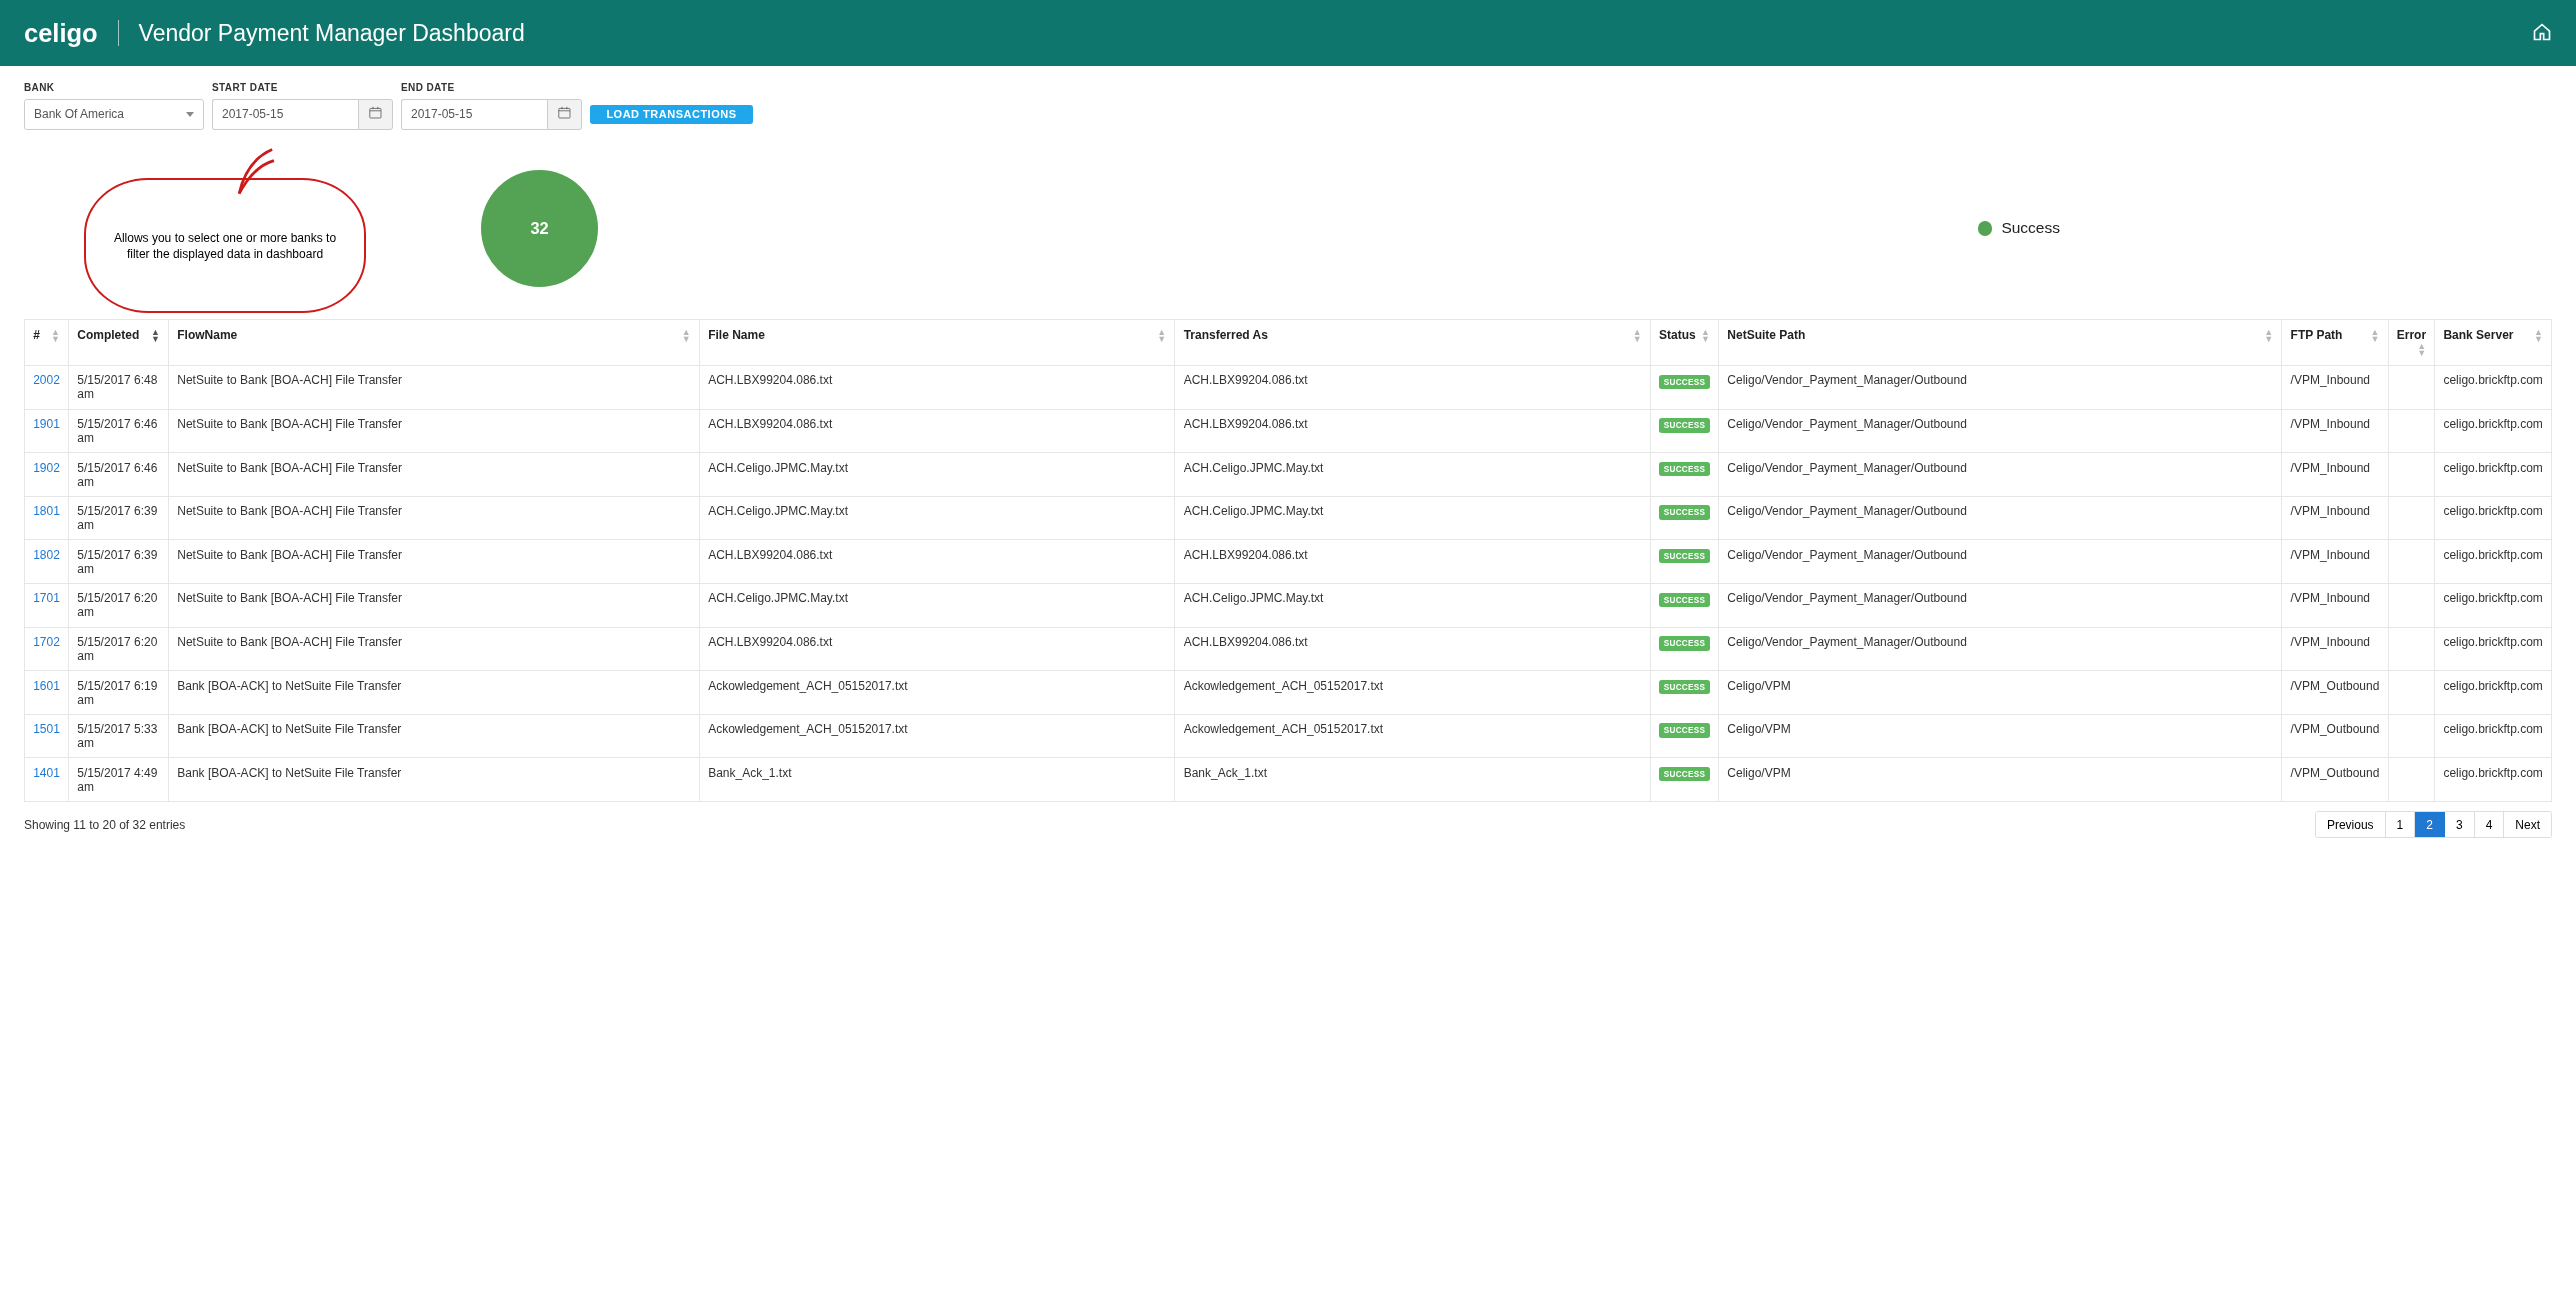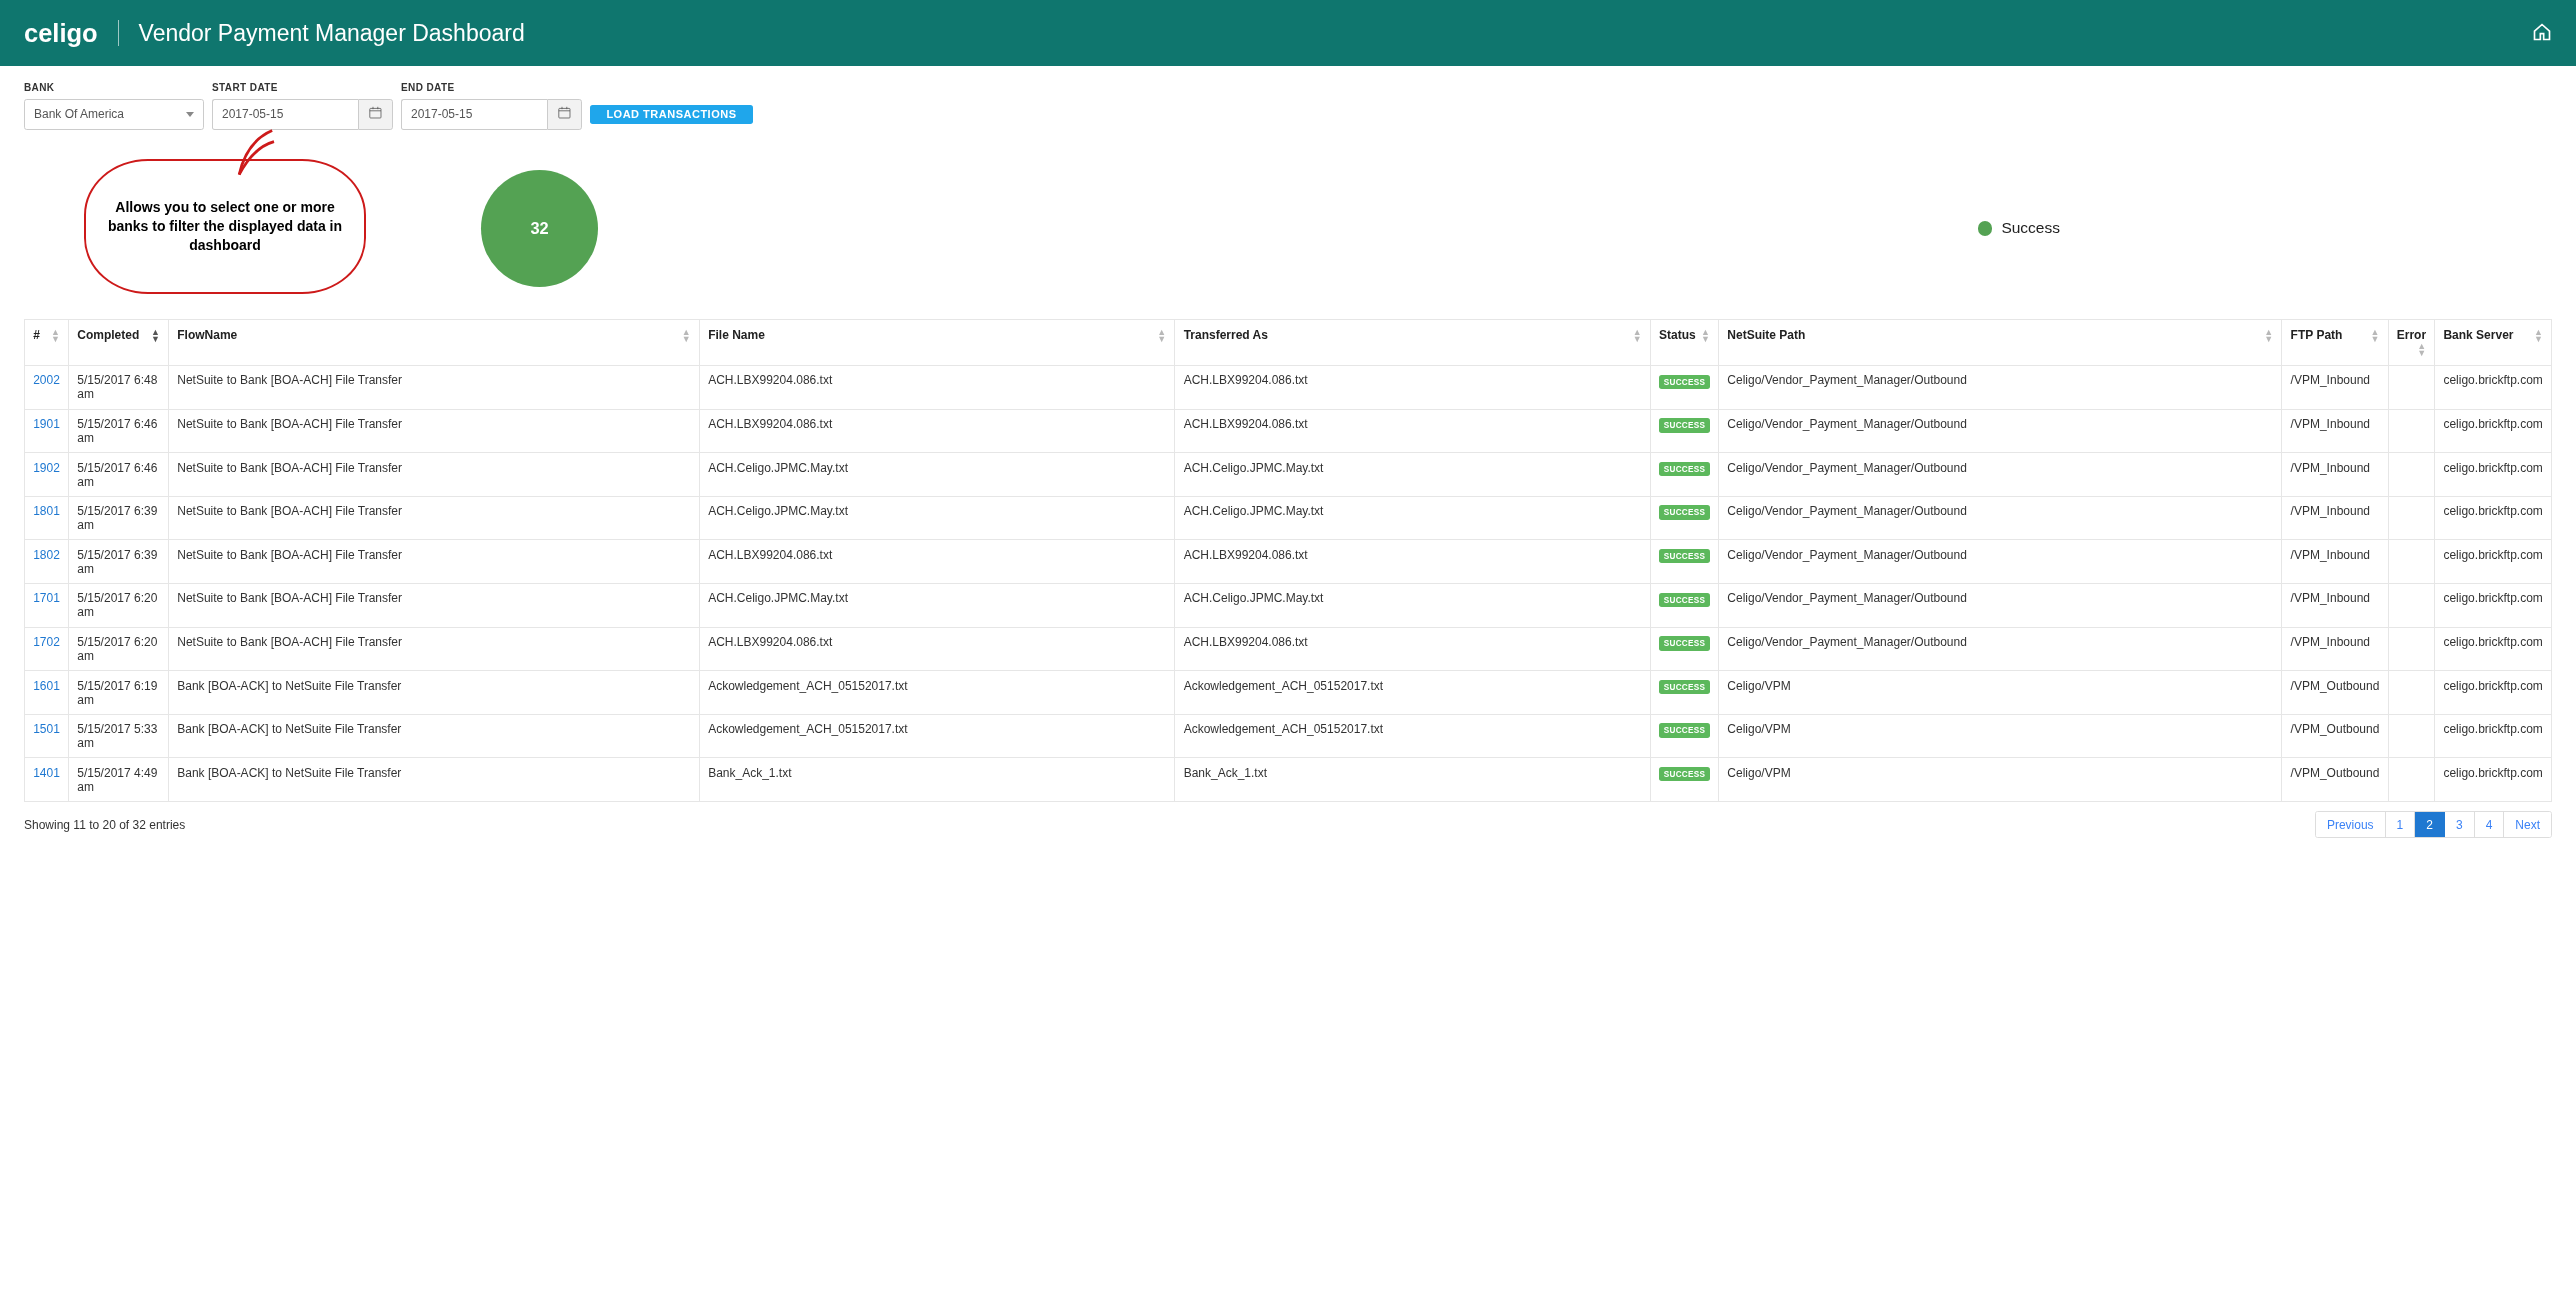--- a/index.html
+++ b/index.html
@@ -50,24 +50,24 @@
   }
   .date-btn svg { width: 12.8px; height: 12.8px; fill: #555; }
   .load-btn {
     height: 19px; padding: 0 16.4px; background: #1fa6eb; color: #fff;
     font-weight: 700; font-size: 11px; letter-spacing: 0.5px; border: none;
     border-radius: 2.7px; cursor: pointer;
   }
   .chart-row { display: flex; align-items: center; margin-top: 16.4px; margin-bottom: 9px; }
   .callout-space { width: 373px; height: 164px; position: relative; }
   .callout {
-    position: absolute; left: 60px; top: 13px; width: 282px; height: 135px;
+    position: absolute; left: 60px; top: 32px; width: 282px; height: 135px;
     border: 2.7px solid #cd1a1a; border-radius: 64px / 56px;
     background: #fff; display: flex; align-items: center; justify-content: center;
-    text-align: center; font-size: 14px; color: #000; padding: 7.3px 18px; line-height: 1.35; font-weight: bold;
+    text-align: center; font-size: 12px; color: #000; padding: 7.3px 18px; line-height: 1.35;
   }
   .callout-tail {
     position: absolute; left: 144px; top: -25.5px; width: 0; height: 0;
   }
   .pie-wrap { margin-left: 84px; }
   .pie {
     width: 117px; height: 117px; border-radius: 50%; background: #54a253;
     display: flex; align-items: center; justify-content: center; color: #fff;
     font-size: 16.4px; font-weight: 600;
   }
@@ -90,21 +90,21 @@
   }
   .sort-icon { float: right; color: #b8b8b8; font-size: 9px; line-height: 1; display: inline-block; margin-left: 3.6px; }
   .sort-icon.active { color: #555; }
   .sort-icon::before { content: "\25B2"; display:block;}
   .sort-icon::after { content: "\25BC"; display:block; margin-top:-1.8px;}
   .link { color: #1f78d1; cursor: pointer; }
   .badge-success { background: #5cb85c; color: #fff; font-size: 8.2px; font-weight: 700; padding: 2.7px 4.6px; border-radius: 2.7px; letter-spacing: 0.3px; }
   .footer-row { display: flex; align-items: center; margin-top: 9px; }
   .pagination { margin-left: auto; display: flex; border: 0.9px solid #ddd; border-radius: 2.7px; overflow: hidden; }
   .pagination .page {
-    padding: 5.5px 11px; font-size: 12px; color: #3b82f6; border-right: 0.9px solid #ddd;
+    padding: 5.5px 11px; font-size: 12px; color: #000000; border-right: 0.9px solid #ddd;
     background: #fff; cursor: pointer;
   }
   .pagination .page:last-child { border-right: none; }
   .pagination .page.active { background: #1f78d1; color: #fff; border-color: #1f78d1; }
   .callout-tail svg { overflow: visible; }
   th.col-num { width: 40px; }
   th.col-completed { width: 100px; }
   th.col-status { width: 55px; }
   th.col-ftp { width: 84px; }
   th.col-error { width: 46px; }

